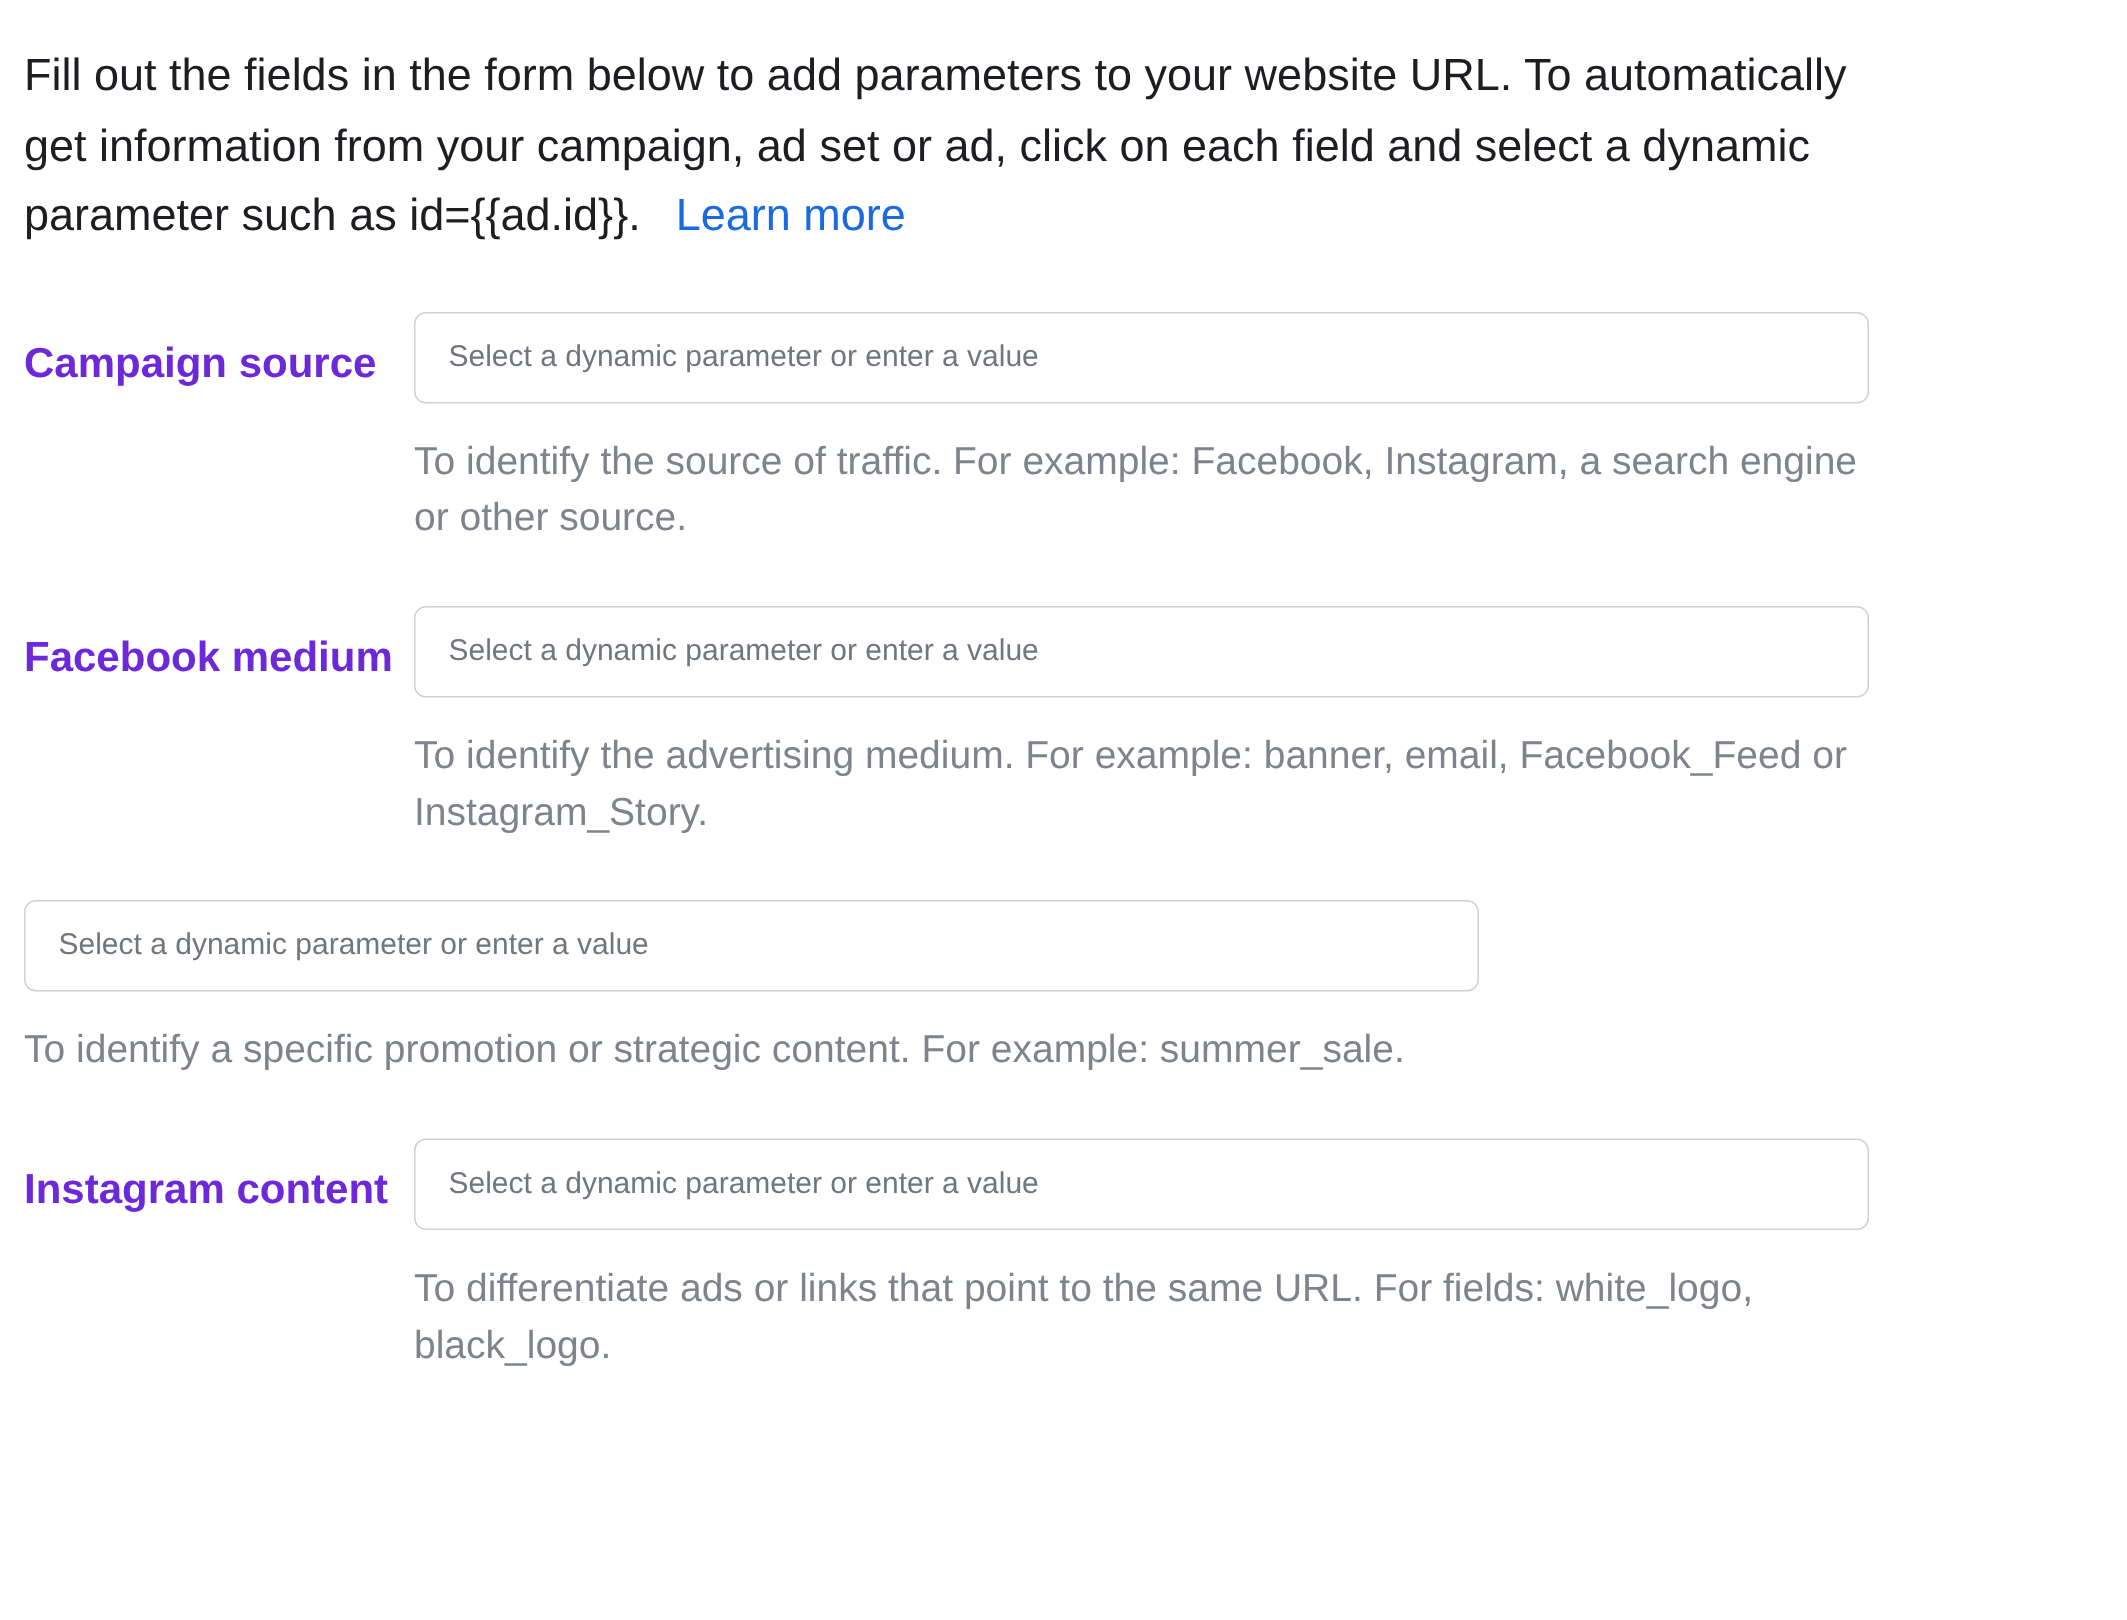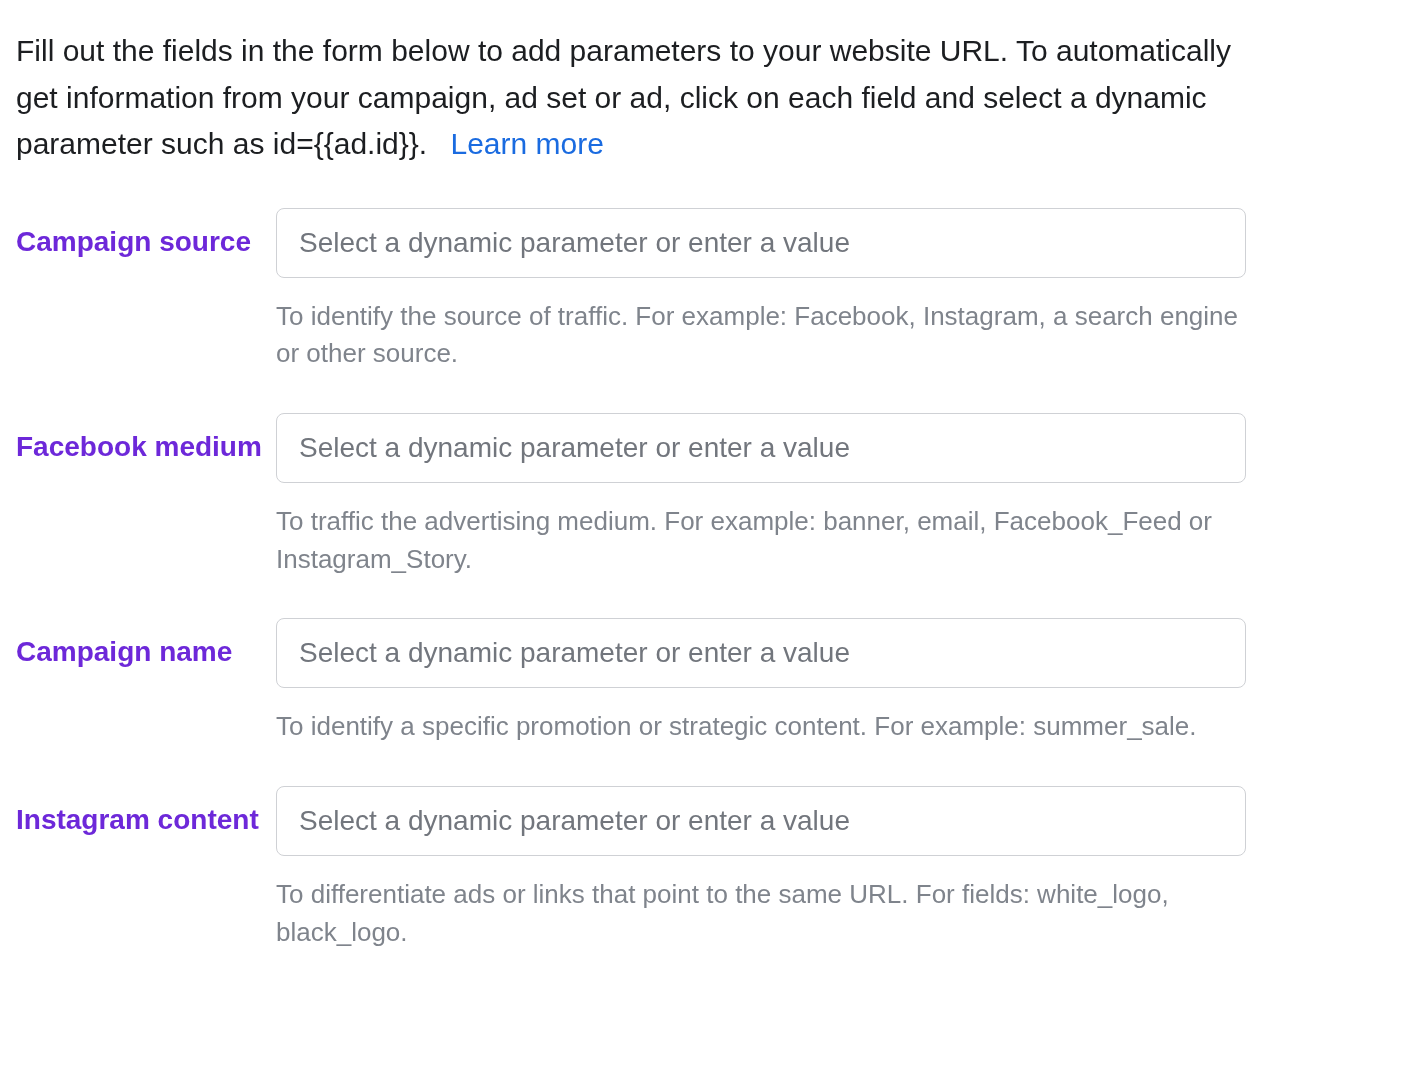--- a/index.html
+++ b/index.html
@@ -52,21 +52,21 @@
     border: 1px solid #cfd1d5;
     border-radius: 8px;
     background: #ffffff;
     padding: 0;
   }
   .input-wrap input {
     width: 100%;
     border: none;
     outline: none;
     background: transparent;
-    font-size: 28px;
+    font-size: 20px;
     color: #1c1e21;
     padding: 18px 22px;
   }
   .input-wrap input::placeholder {
     color: #72767d;
   }
   .help {
     margin-top: 20px;
     font-size: 26px;
     line-height: 1.45;
@@ -96,28 +96,25 @@
   </div>
 
   <div class="row">
     <div class="label-col">
       <div class="lab">Facebook medium</div>
     </div>
     <div class="field-col">
       <div class="input-wrap">
         <input type="text" placeholder="Select a dynamic parameter or enter a value" style="">
       </div>
-      <div class="help">To traffic the advertising medium. For example: banner, email, Facebook_Feed or Instagram_Story.</div>
+      <div class="help">To identify the advertising medium. For example: banner, email, Facebook_Feed or Instagram_Story.</div>
     </div>
   </div>
 
   <div class="row">
-    <div class="label-col">
-      <div class="lab">Campaign name</div>
-    </div>
     <div class="field-col">
       <div class="input-wrap">
         <input type="text" placeholder="Select a dynamic parameter or enter a value" style="">
       </div>
       <div class="help">To identify a specific promotion or strategic content. For example: summer_sale.</div>
     </div>
   </div>
 
   <div class="row">
     <div class="label-col">

